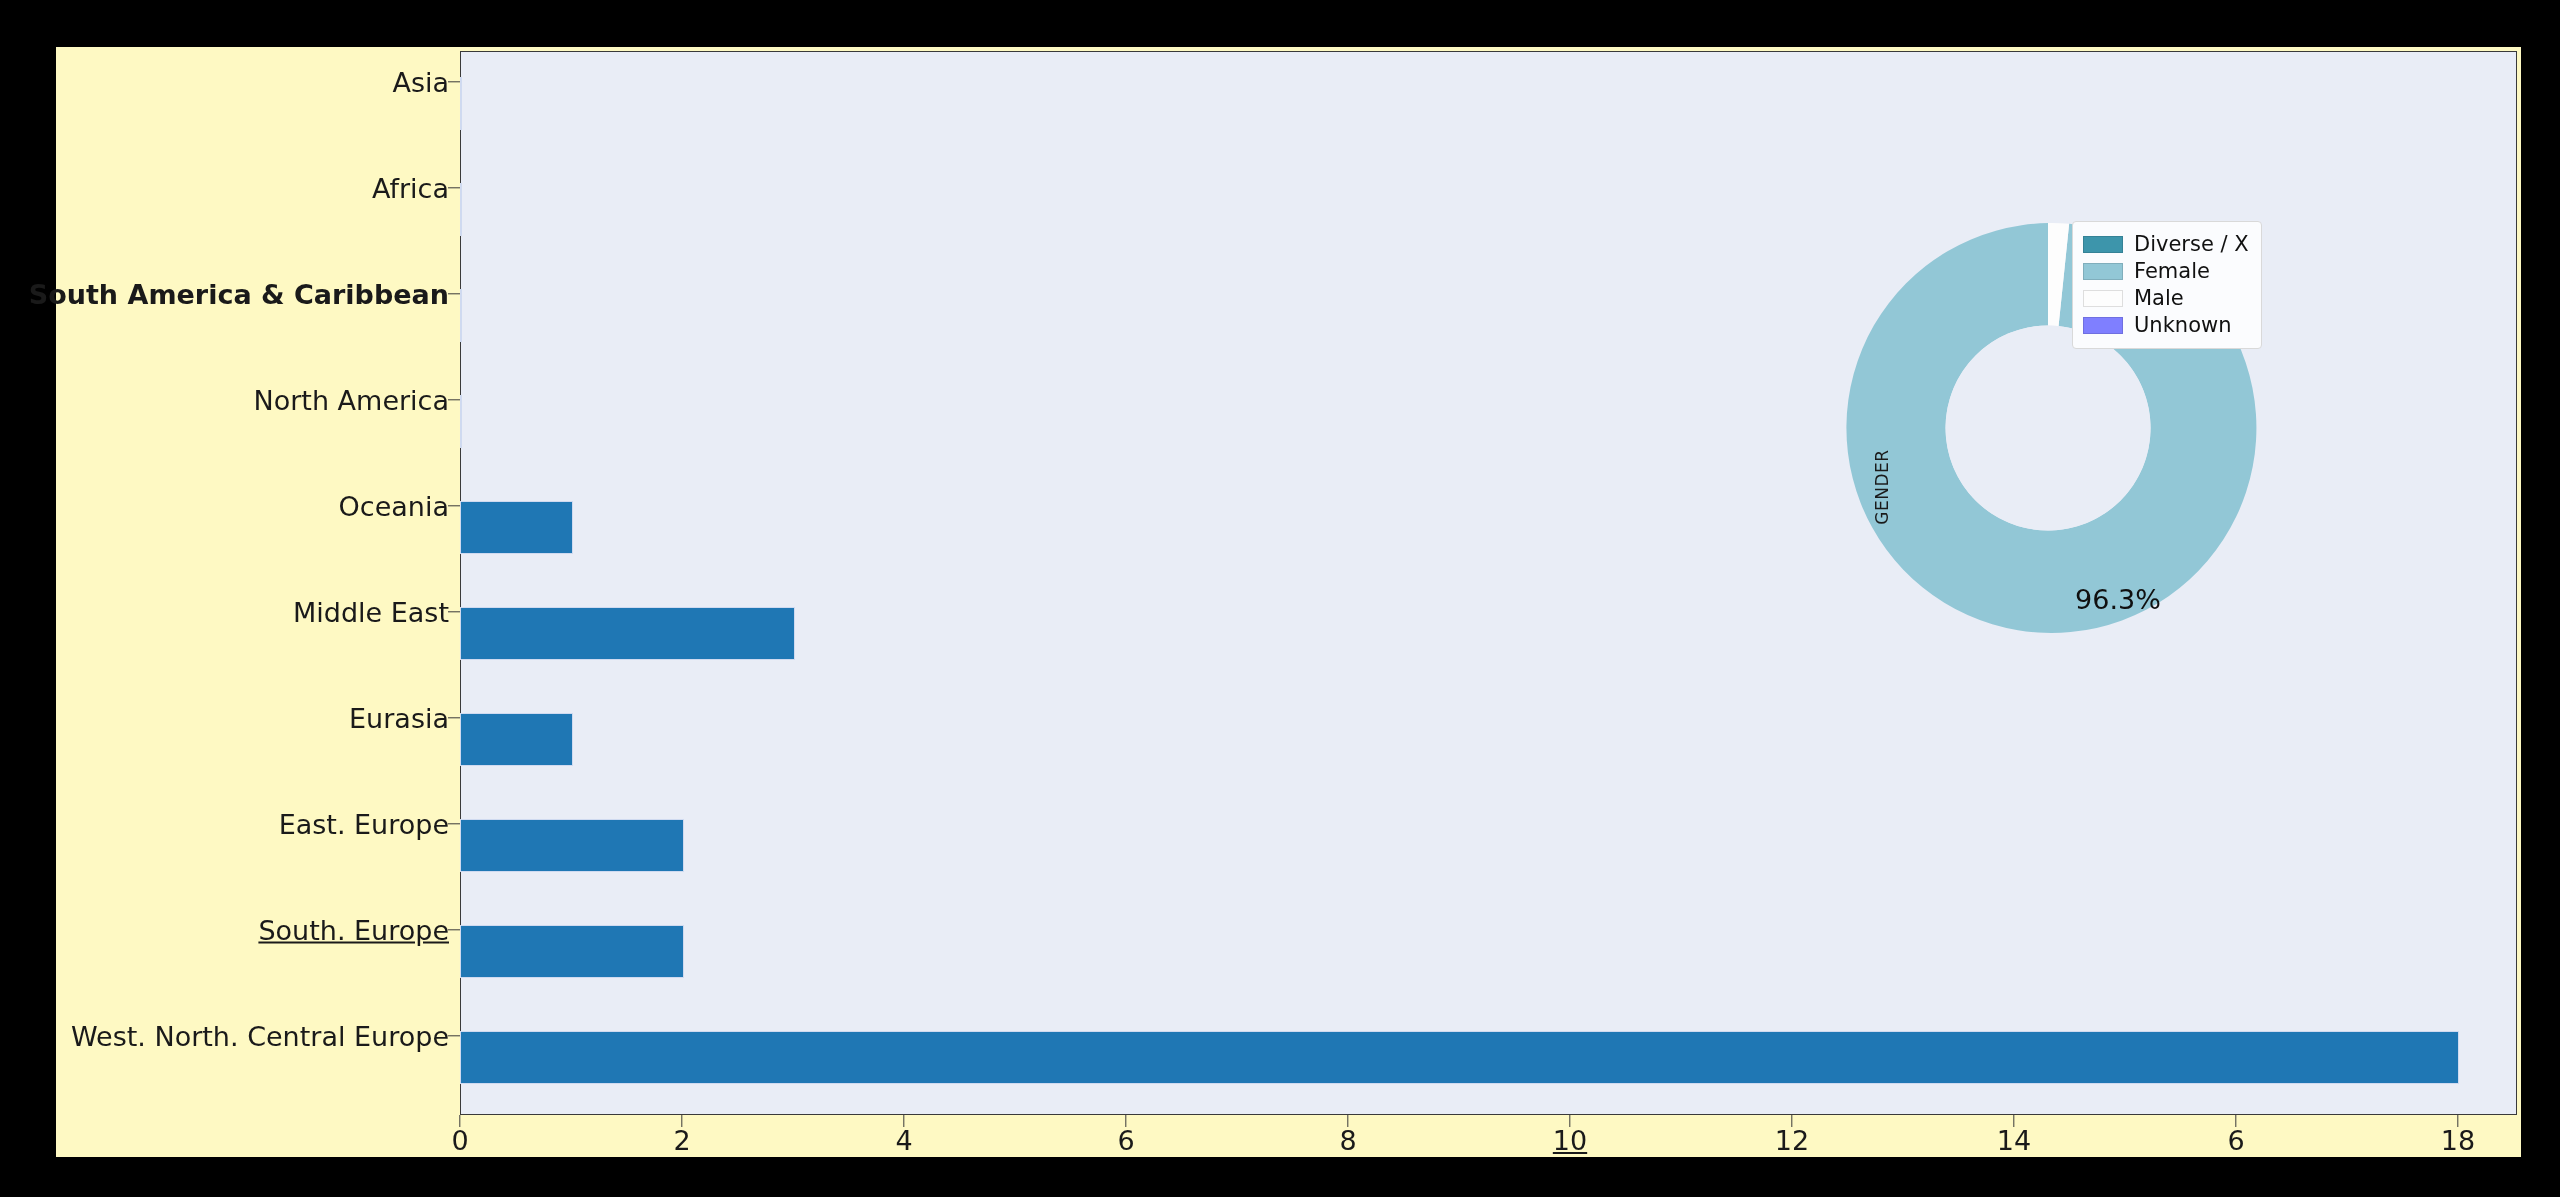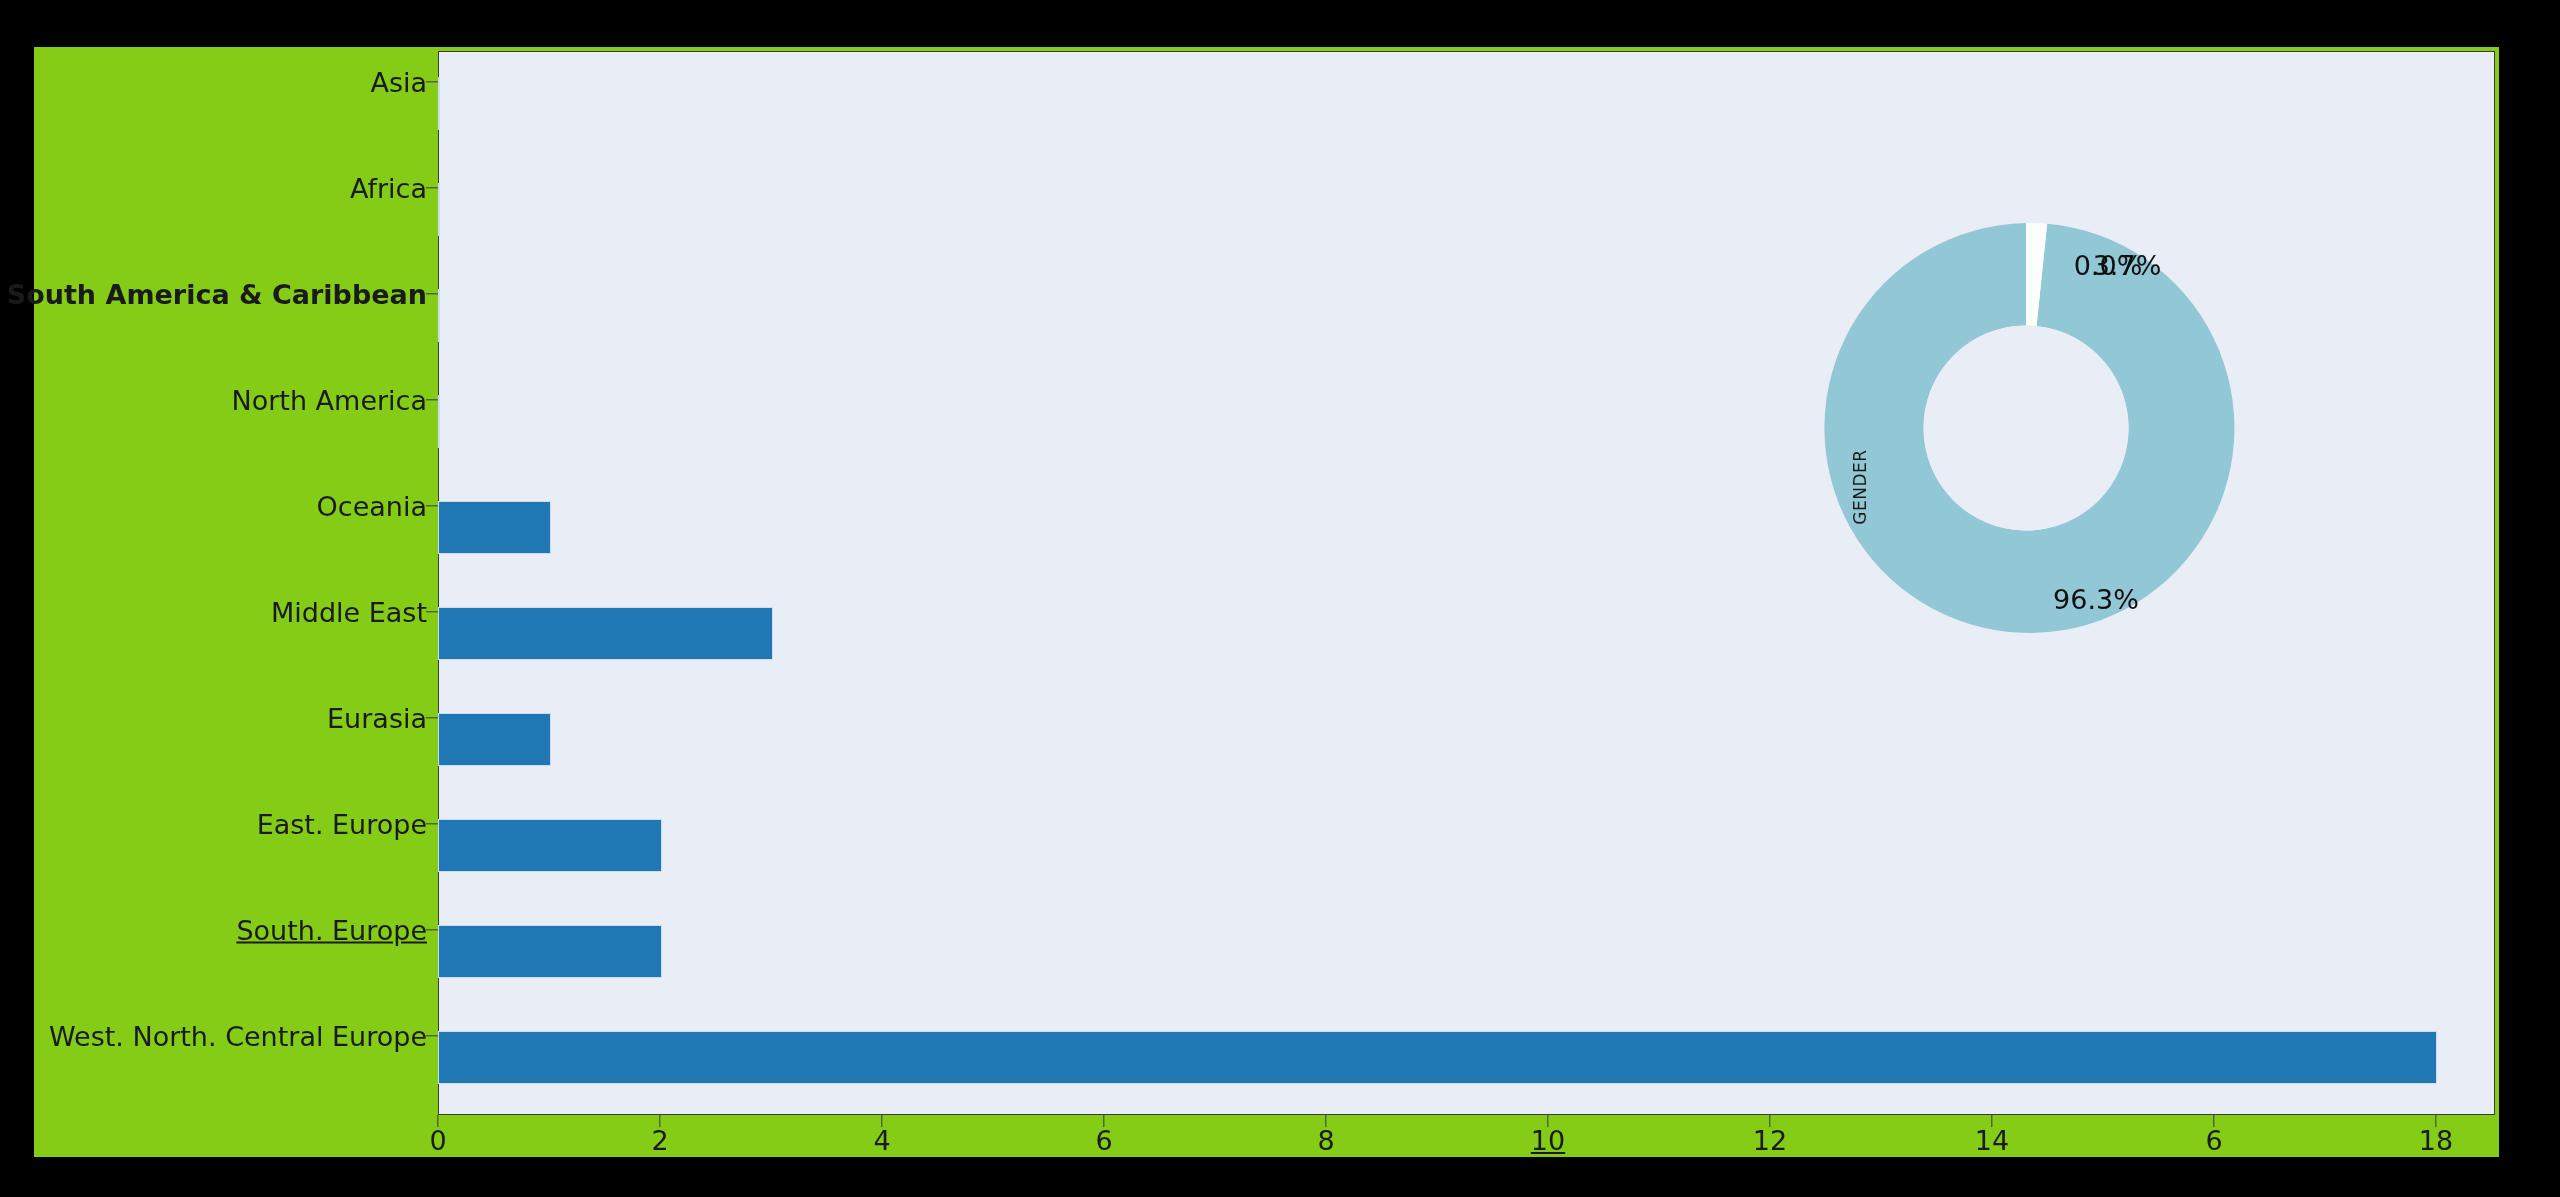--- a/index.html
+++ b/index.html
@@ -10,25 +10,25 @@
   body {
     width: 2560px;
     height: 1197px;
     font-family: "DejaVu Sans", sans-serif;
     overflow: hidden;
   }
 
   
   #figure {
     position: absolute;
-    left: 34px;
+    left: 56px;
     top: 47px;
     width: 2465px;
     height: 1110px;
-    background: #84cc16;
+    background: #fef9c3;
     box-sizing: border-box;
   }
 
   
   #axes {
     position: absolute;
     left: 404px;      
     top: 4px;
     width: 2057px;
     height: 1064px;
@@ -230,14 +230,32 @@
       <circle cx="250" cy="250" r="102.5" fill="#e9edf6"></circle>
     </svg>
   </div>
 
   <div id="donut-axis-label">GENDER</div>
 
   <div class="slice-label" style="left:2074px; top:218px;">0.0%</div>
   <div class="slice-label" style="left:2093px; top:218px;">3.7%</div>
   <div class="slice-label" style="left:2062px; top:552px;">96.3%</div>
 
+  <div id="legend">
+    <div class="legend-row">
+      <span class="legend-swatch" style="background:#3d95ab;"></span>
+      <span class="legend-text">Diverse / X</span>
+    </div>
+    <div class="legend-row">
+      <span class="legend-swatch" style="background:#92c7d6;"></span>
+      <span class="legend-text">Female</span>
+    </div>
+    <div class="legend-row">
+      <span class="legend-swatch" style="background:#fdfdfd;"></span>
+      <span class="legend-text">Male</span>
+    </div>
+    <div class="legend-row">
+      <span class="legend-swatch" style="background:#7f7fff;"></span>
+      <span class="legend-text">Unknown</span>
+    </div>
+  </div>
 
 </div>
 
 </body></html>

